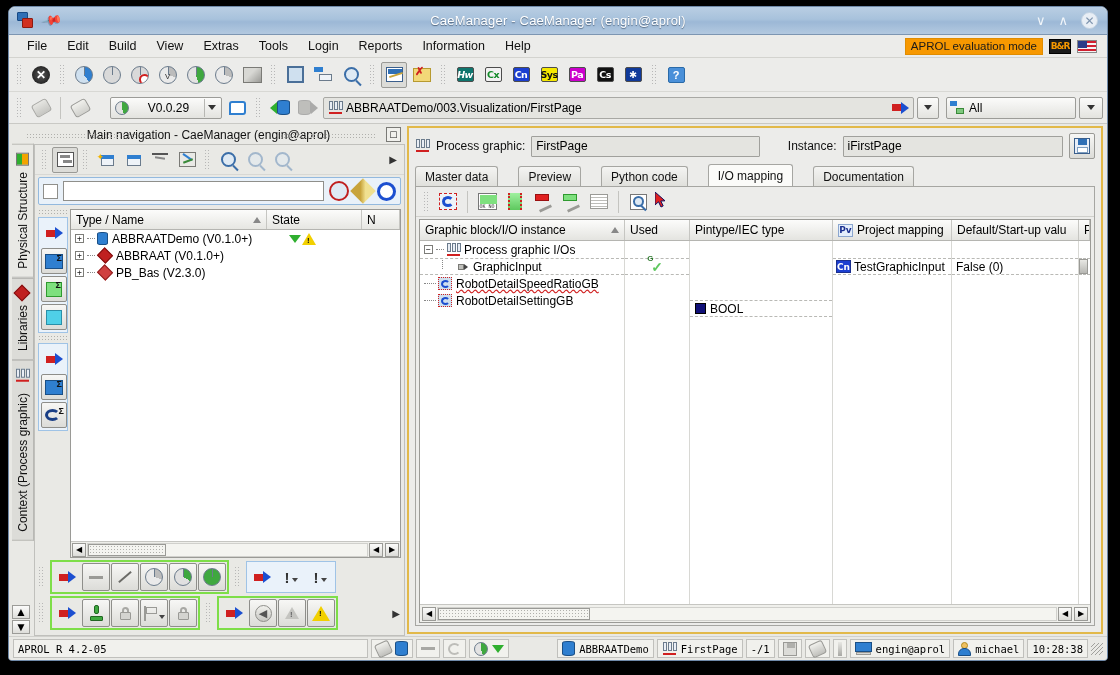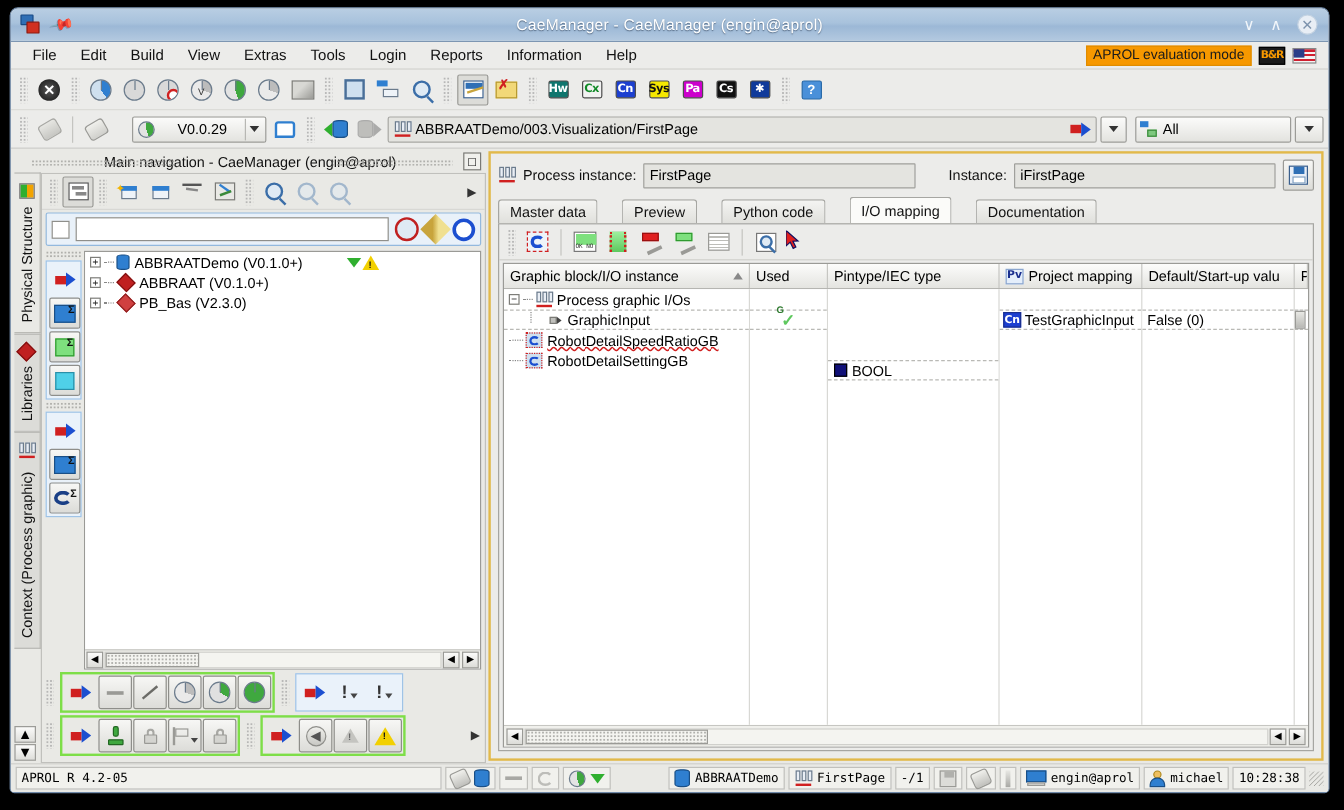--- a/index.html
+++ b/index.html
@@ -87,21 +87,21 @@
   .pie.blue { background: conic-gradient(#2f7fd0 0 40%, #cfe0ef 40% 100%); }
   .pie.grey { background: conic-gradient(#d9d9d9 0 100%); }
   .pie.green { background: conic-gradient(#3fa83f 0 45%, #e3e3e3 45% 100%); }
   .pie.green2 { background: conic-gradient(#3fa83f 0 33%, #e0e0e0 33% 100%); }
   .pie.grey2 { background: conic-gradient(#bcbcbc 0 30%, #eaeaea 30% 100%); }
   .pie.full { background: conic-gradient(#3fa83f 0 100%); }
   .pie .spoke { position:absolute;left:50%;top:0;width:1px;height:50%;background:#6b7b8c; }
   .sq-ico { width:17px;height:15px;border:1px solid #4d4d4d;border-radius:2px;
      display:flex;align-items:center;justify-content:center;font-size:9.5px;font-weight:bold;
      font-family:"DejaVu Sans",sans-serif; letter-spacing:-.5px;}
-  .hw{background:#0f766e;color:#fff;} .cx{background:#f2f2f2;color:#128a28;}
+  .hw{background:#0f766e;color:#fff;font-style:italic;} .cx{background:#f2f2f2;color:#128a28;}
   .cn{background:#1c3fd0;color:#fff;} .sys{background:#f5e800;color:#111;}
   .pa{background:#cc00cc;color:#fff;} .cs{background:#111;color:#fff;}
   .star{background:#103a9a;color:#fff;}
   .mag { width:15px;height:15px;border:2px solid #3b6ea8;border-radius:50%;position:relative;background:#dfeaf4;}
   .mag::after{content:"";position:absolute;right:-5px;bottom:-4px;width:7px;height:2px;background:#3b6ea8;transform:rotate(45deg);}
   
   .combo {
     height:22px; border:1px solid #9c9c98; background:linear-gradient(#fbfbfa,#e3e3df);
     display:flex;align-items:center; border-radius:2px; font-size:12px; padding:0 2px;
   }
@@ -573,20 +573,32 @@
                 <div class="tsbtn">
                   <div style="width:18px;height:15px;position:relative;">
                     <div style="position:absolute;left:0;top:1px;width:15px;height:12px;border-radius:50%;border:3px solid #1a3f86;border-right-color:transparent;"></div>
                     <div style="position:absolute;right:-1px;top:-2px;color:#111;font-size:9px;font-weight:bold;">Σ</div>
                   </div>
                 </div>
               </div>
             </div>
 
             <div class="treebox">
+              <div class="thead">
+                <div class="th" style="width:196px;">
+                  <span>Type / Name</span>
+                  <span class="tri"></span>
+                </div>
+                <div class="th" style="width:95px;">
+                  <span>State</span>
+                </div>
+                <div class="th" style="flex:1;">
+                  <span>N</span>
+                </div>
+              </div>
               <div class="tbody">
                 <div class="trow">
                   <div style="display:flex;align-items:center;width:196px;">
                     <span class="expander">+</span>
                     <span class="dash"></span>
                     <span style="width:11px;height:13px;background:#2f7fd0;border:1px solid #1a4f86;border-radius:40%/16%;margin-right:4px;"></span>
                     <span>ABBRAATDemo (V0.1.0+)</span>
                   </div>
                   <div style="display:flex;align-items:center;gap:1px;padding-left:18px;">
                     <span class="greenarrow"></span>
@@ -732,21 +744,21 @@
     </div>
 
     <div class="rightdock">
       <div class="hdrrow">
         <span class="uicon">
             <b></b>
             <b></b>
             <b></b>
             <s></s>
           </span>
-        <span class="lbl">Process instance:</span>
+        <span class="lbl">Process graphic:</span>
         <div class="field" style="width:230px;">
           <span>FirstPage</span>
         </div>
         <span class="lbl" style="margin-left:22px;">Instance:</span>
         <div class="field" style="width:222px;">
           <span>iFirstPage</span>
         </div>
         <div class="savebtn">
           <div style="width:16px;height:16px;border:1px solid #3b5f8c;background:#e8eef7;position:relative;">
             <div style="position:absolute;left:3px;top:0;width:9px;height:6px;background:#2f6fb5;"></div>

